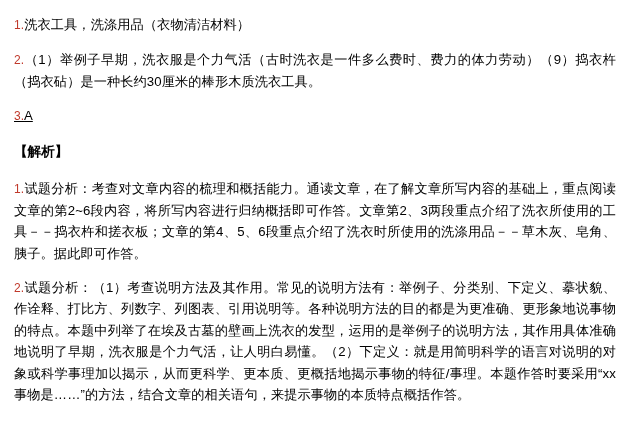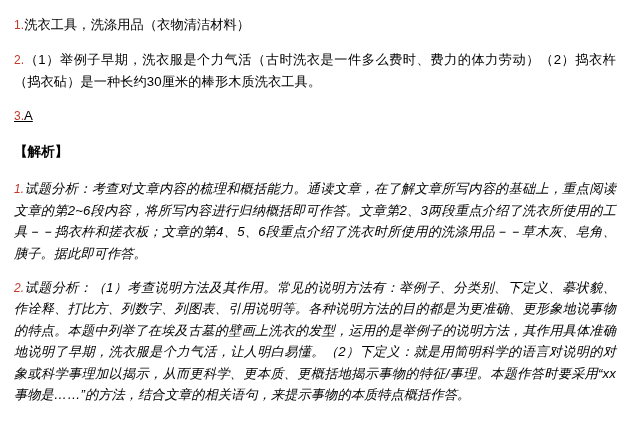--- a/index.html
+++ b/index.html
@@ -45,37 +45,36 @@
     line-height: 1.5;
     text-decoration: underline;
   }
   .analysis {
     margin: 0 0 13px 0;
     font-size: 13.2px;
     line-height: 1.62;
     text-align: justify;
     text-justify: inter-ideograph;
     letter-spacing: 0.1px;
-    font-style: italic;
   }
   .analysis .marker {
     color: #c0392b;
   }
 </style>
 </head>
 <body>
 
 <div class="page">
 
   <p class="block">
     <span class="marker">1.</span><span>洗衣工具，洗涤用品（衣物清洁材料）</span>
   </p>
 
   <p class="block">
-    <span class="marker">2.</span><span>（1）举例子早期，洗衣服是个力气活（古时洗衣是一件多么费时、费力的体力劳动）（2）捣衣杵（捣衣砧）是一种长约30厘米的棒形木质洗衣工具。</span>
+    <span class="marker">2.</span><span>（1）举例子早期，洗衣服是个力气活（古时洗衣是一件多么费时、费力的体力劳动）（9）捣衣杵（捣衣砧）是一种长约30厘米的棒形木质洗衣工具。</span>
   </p>
 
   <p class="answer-line">
     <span class="marker">3.</span><span>A</span>
   </p>
 
   <p class="heading">【解析】</p>
 
   <p class="analysis">
     <span class="marker">1.</span><span>试题分析：</span><span>考查对文章内容的梳理和概括能力。通读文章，在了解文章所写内容的基础上，重点阅读文章的第2~6段内容，将所写内容进行归纳概括即可作答。文章第2、3两段重点介绍了洗衣所使用的工具－－捣衣杵和搓衣板；文章的第4、5、6段重点介绍了洗衣时所使用的洗涤用品－－草木灰、皂角、胰子。据此即可作答。</span>

